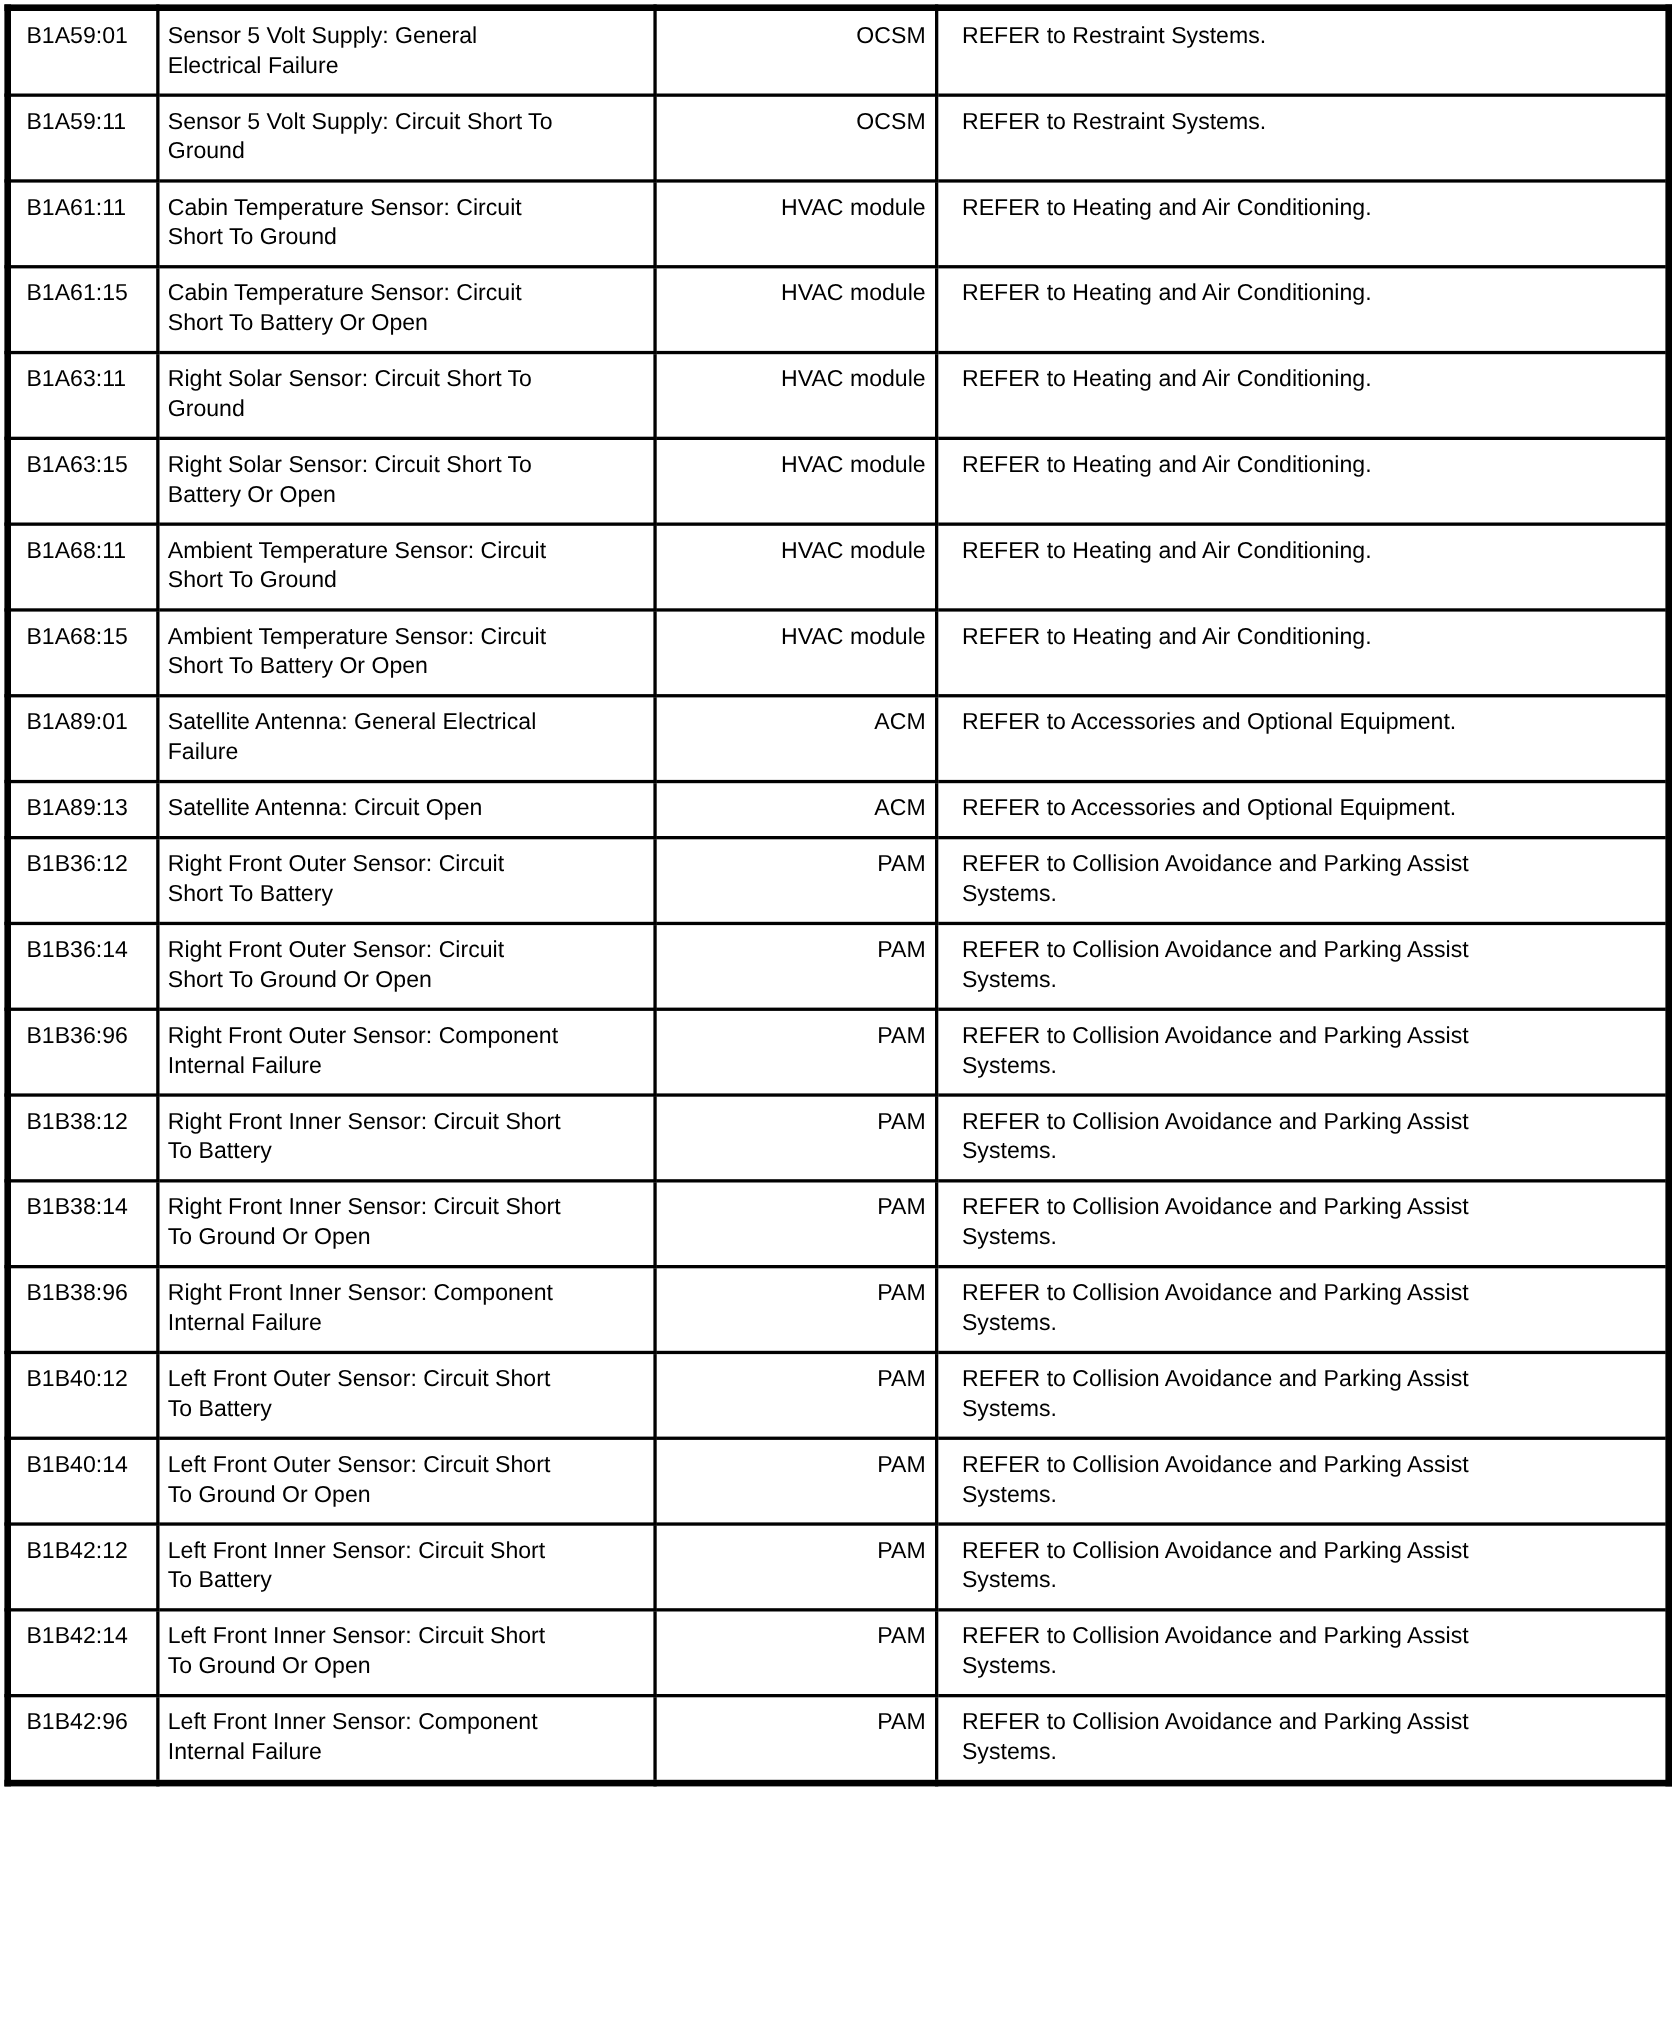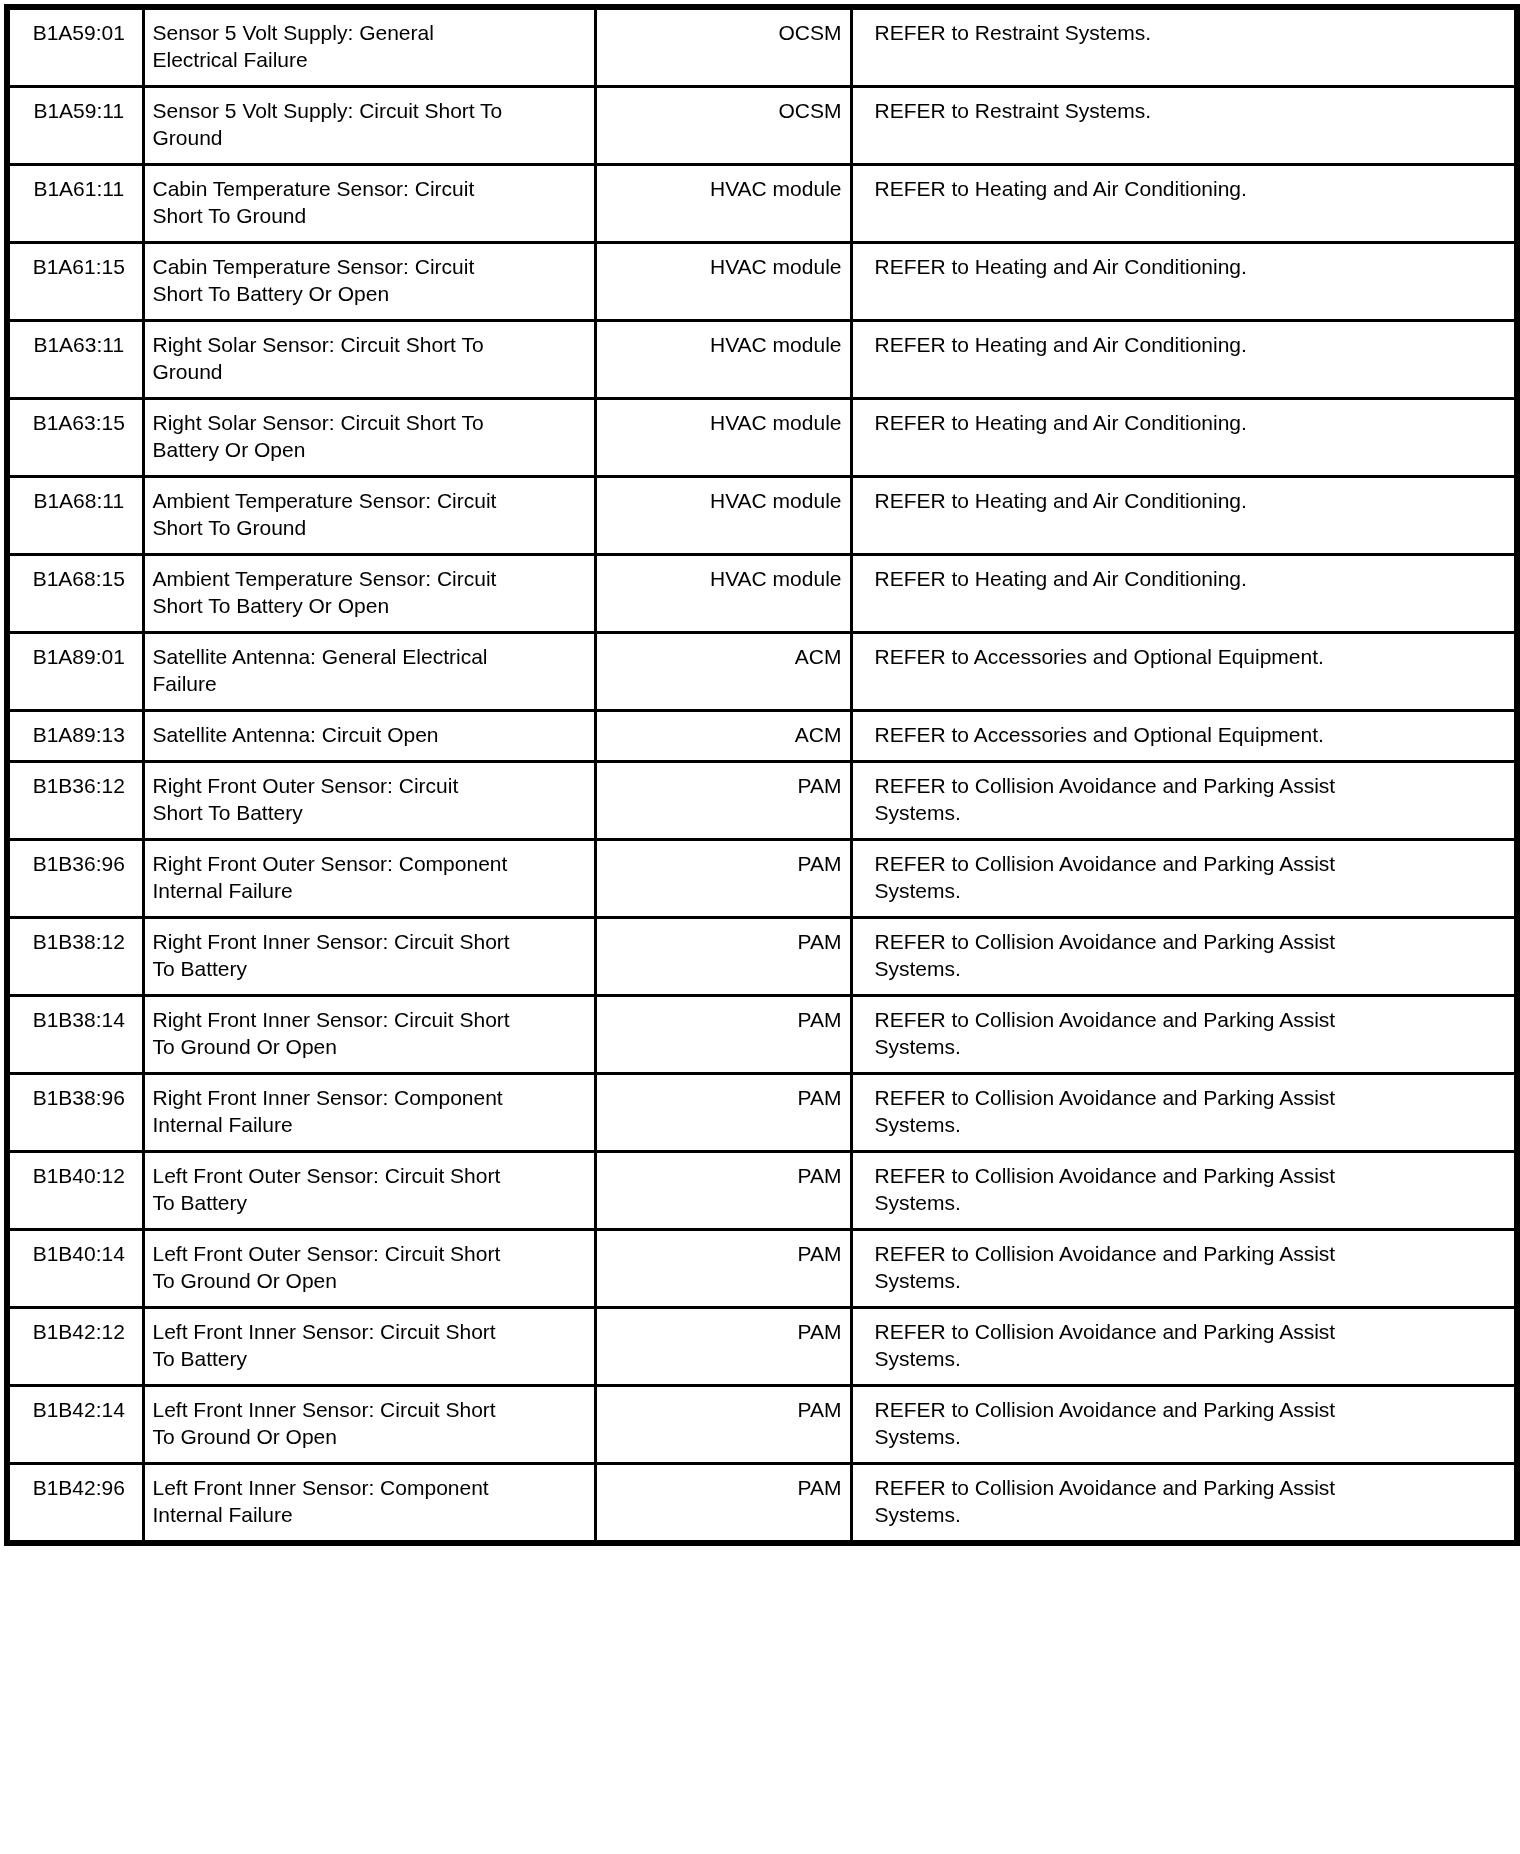--- a/index.html
+++ b/index.html
@@ -30,21 +30,21 @@
     border: 3px solid #000000;
     vertical-align: top;
     font-family: "Liberation Sans", sans-serif;
     font-size: 21px;
     line-height: 27px;
     color: #000000;
     padding: 9px 8px 12px 8px;
     box-sizing: border-box;
     overflow: hidden;
   }
-  td.code   { padding-left: 14px; white-space: nowrap; text-align: center; }
+  td.code   { padding-left: 14px; white-space: nowrap; }
   td.desc   { white-space: pre-line; }
   td.module { text-align: right; }
   td.action { padding-left: 22px; white-space: pre-line; }
 </style>
 </head>
 <body>
 
 <div class="page">
   <table class="dtc-table">
     <colgroup>
@@ -125,20 +125,28 @@
       </tr>
       <tr>
         <td class="code">B1B36:12</td>
         <td class="desc">Right Front Outer Sensor: Circuit
 Short To Battery</td>
         <td class="module">PAM</td>
         <td class="action">REFER to Collision Avoidance and Parking Assist
 Systems.</td>
       </tr>
       <tr>
+        <td class="code">B1B36:14</td>
+        <td class="desc">Right Front Outer Sensor: Circuit
+Short To Ground Or Open</td>
+        <td class="module">PAM</td>
+        <td class="action">REFER to Collision Avoidance and Parking Assist
+Systems.</td>
+      </tr>
+      <tr>
         <td class="code">B1B36:96</td>
         <td class="desc">Right Front Outer Sensor: Component
 Internal Failure</td>
         <td class="module">PAM</td>
         <td class="action">REFER to Collision Avoidance and Parking Assist
 Systems.</td>
       </tr>
       <tr>
         <td class="code">B1B38:12</td>
         <td class="desc">Right Front Inner Sensor: Circuit Short

